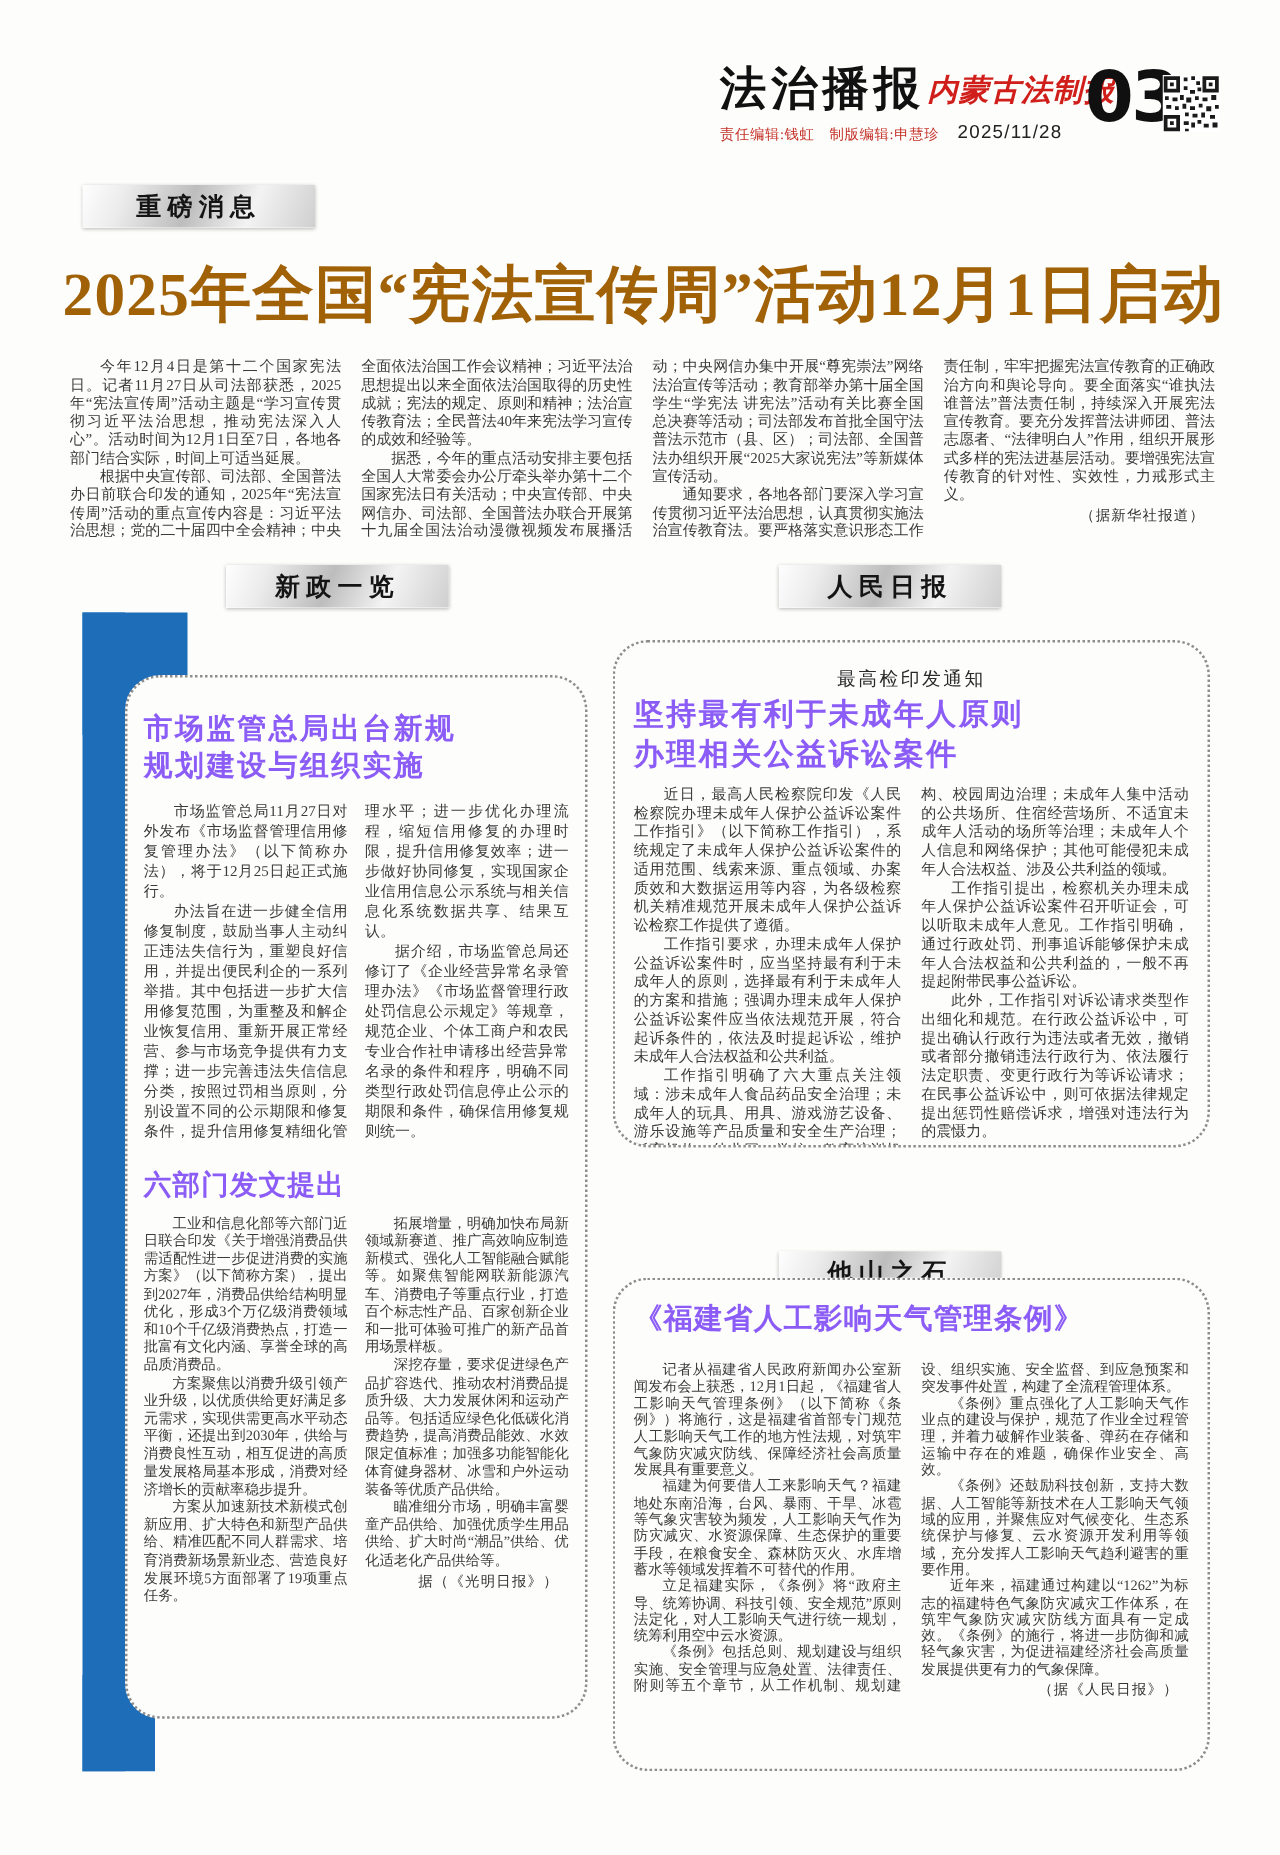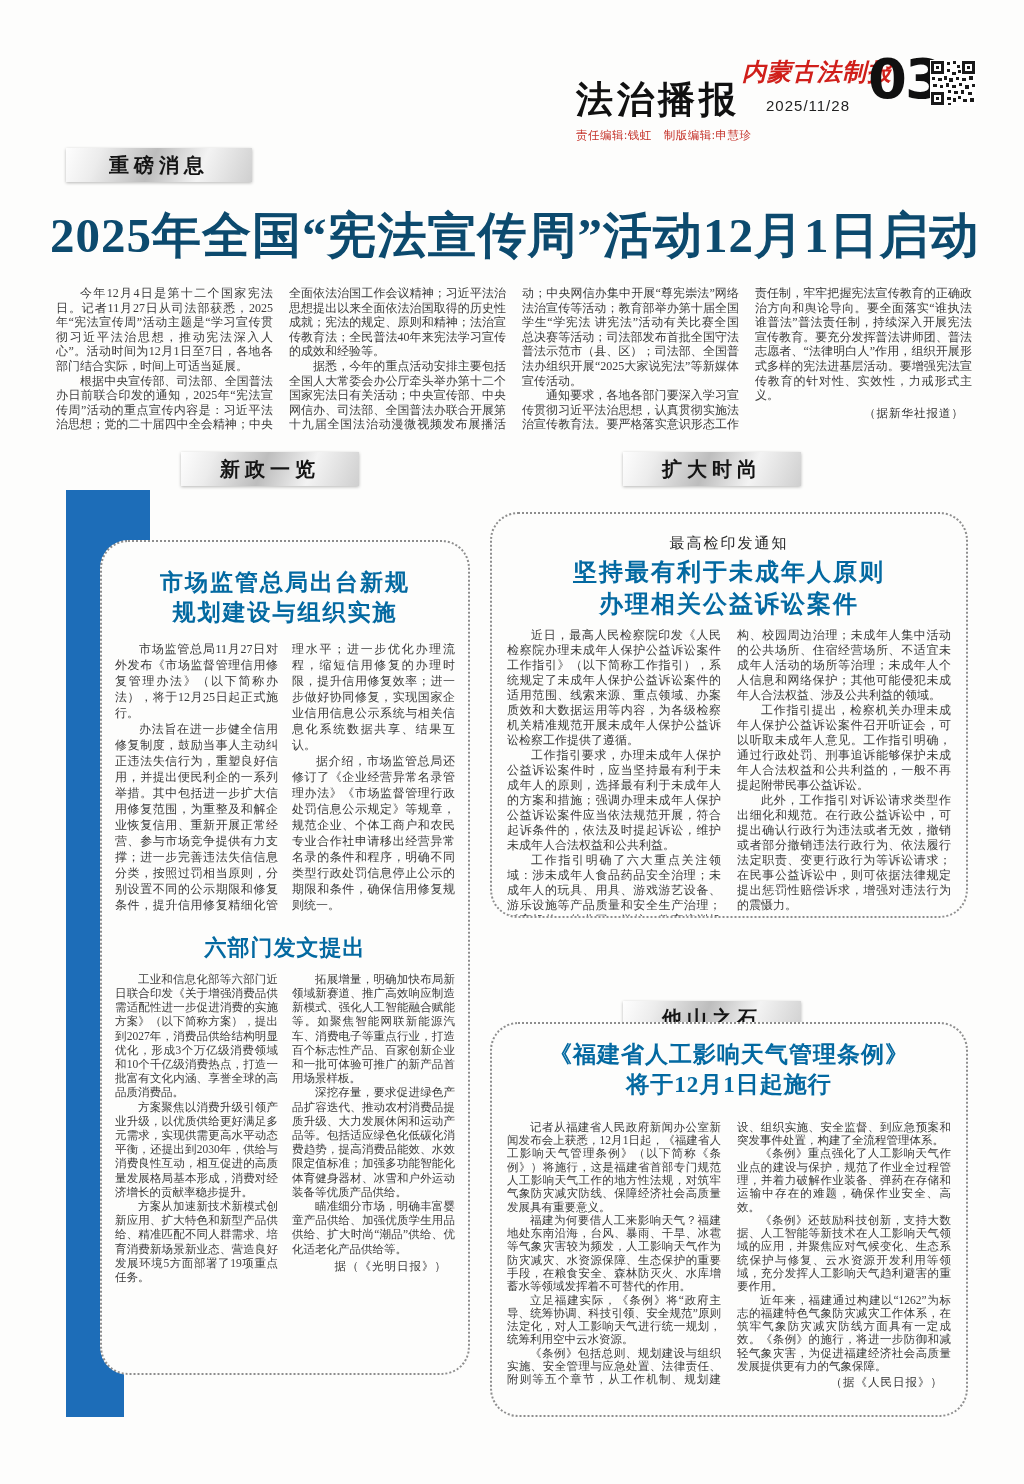--- a/index.html
+++ b/index.html
@@ -3,42 +3,42 @@
 <meta charset="utf-8">
 <style>
   * { margin:0; padding:0; box-sizing:border-box; }
   body { background:#e8e8e8; font-family:"Liberation Serif","DejaVu Serif",serif; }
   .page {
     position:relative; width:1024px; height:1484px; margin:0 auto;
     background:#fdfdfc; color:#2f2f2f; overflow:hidden;
   }
   
   .h-left { position:absolute; left:576px; top:52px; width:164px; text-align:center; }
-  .paper-section-title { font-size:37px; font-weight:900; color:#111; letter-spacing:4px; line-height:1.1;margin-top:28px; }
+  .paper-section-title { font-size:37px; font-weight:900; color:#111; letter-spacing:4px; line-height:1.1; }
   .editors { margin-top:7px; font-size:11.5px; color:#c43027; letter-spacing:.5px; white-space:nowrap; }
   .h-mast { position:absolute; left:742px; top:56px; width:132px; text-align:center; }
   .masthead { font-size:24px; font-weight:900; font-style:italic; color:#d01f1a; letter-spacing:1px; white-space:nowrap; }
   .issue-date { margin-top:9px; font-size:15px; color:#222; letter-spacing:1px; font-family:"Liberation Sans",sans-serif; }
   .h-num { position:absolute; left:868px; top:46px; font-size:56px; font-weight:900; color:#101010; font-family:"DejaVu Sans",sans-serif; letter-spacing:-2px; }
   .h-qr { position:absolute; left:930px; top:60px; width:46px; height:46px; }
   
   .ribbon {
     position:absolute; height:34px; display:flex; align-items:center; justify-content:center;
     background:linear-gradient(112deg,#fefefe 0%,#ececec 18%,#bdbdbd 46%,#f3f3f3 72%,#cfcfcf 100%);
     box-shadow:0 1px 3px rgba(0,0,0,.28);
     font-size:20px; font-weight:900; color:#141414; letter-spacing:5px;
   }
   .tag-lead  { left:66px;  top:148px; width:186px; }
   .tag-left  { left:181px; top:452px; width:178px; }
   .tag-r1    { left:623px; top:452px; width:178px; }
   .tag-r2    { left:623px; top:960px; width:178px;margin-top:41px; }
   
   .headline {
     position:absolute; left:50px; top:203px; width:924px; text-align:left;
-    font-size:49px; font-weight:900; color:#0c4a6e; letter-spacing:1px; white-space:nowrap;
+    font-size:49px; font-weight:900; color:#a16207; letter-spacing:1px; white-space:nowrap;
   }
   .lead-body {
     position:absolute; left:56px; top:286px; width:916px; height:152px;
     column-count:4; column-gap:16px; overflow:hidden;
     font-size:12px; line-height:14.6px; text-align:justify; color:#3b3b3b;
   }
   .lead-body p, .art-body p { text-indent:2em; }
   
   .blue { position:absolute; background:#1d6db8; z-index:1; }
   .blue-band   { left:66px; top:490px; width:34px; height:927px; }
@@ -47,21 +47,21 @@
   
   .box {
     position:absolute; z-index:2; background:#fdfdfc;
     border:2px dotted #8d8d8d; border-radius:28px; overflow:hidden;
   }
   .box-left { left:100px; top:540px; width:370px; height:835px; padding:26px 13px 8px; }
   .box-r1   { left:490px; top:512px; width:478px; height:406px; padding:20px 15px 8px; }
   .box-r2   { left:490px; top:1022px; width:478px; height:395px; padding:16px 15px 8px; }
   
   .kicker { text-align:center; font-size:15px; color:#2a2a2a; letter-spacing:2px; margin-bottom:4px; }
-  .art-title { text-align:center; font-weight:900; color:#0369a1; line-height:1.32; }
+  .art-title { text-align:left; font-weight:900; color:#8b5cf6; line-height:1.32; }
   .t-a1 { font-size:23px; letter-spacing:2px; margin-bottom:12px; }
   .t-a2 { font-size:22px; letter-spacing:1px; margin:14px 0 10px; }
   .t-a3 { font-size:24px; letter-spacing:2px; margin-bottom:8px; }
   .t-a4 { font-size:23px; letter-spacing:1px; margin-bottom:20px; }
   .art-body { column-gap:14px; text-align:justify; color:#3b3b3b; overflow:hidden; }
   .cols2 { column-count:2; }
   .b-a1 { font-size:12px;   line-height:16px;   height:278px; }
   .b-a2 { font-size:11.5px; line-height:14.2px; height:366px; }
   .b-a3 { font-size:12px;   line-height:15px;   height:312px; column-gap:16px; }
   .b-a4 { font-size:11.5px; line-height:13.3px; height:306px; column-gap:16px; }
@@ -124,21 +124,21 @@
           <rect x="28" y="36" width="3" height="3"></rect>
         <rect x="33" y="39" width="4" height="3"></rect>
           <rect x="40" y="38" width="4" height="4"></rect>
           <rect x="18" y="43" width="3" height="2"></rect>
       </g>
     </svg>
   </div>
 
   <div class="ribbon tag-lead">重磅消息</div>
   <div class="ribbon tag-left">新政一览</div>
-  <div class="ribbon tag-r1">扩大时尚</div>
+  <div class="ribbon tag-r1">人民日报</div>
   <div class="ribbon tag-r2">他山之石</div>
 
   <div class="headline">2025年全国“宪法宣传周”活动12月1日启动</div>
   <div class="lead-body">
     <div class="flow"><p>今年12月4日是第十二个国家宪法日。记者11月27日从司法部获悉，2025年“宪法宣传周”活动主题是“学习宣传贯彻习近平法治思想，推动宪法深入人心”。活动时间为12月1日至7日，各地各部门结合实际，时间上可适当延展。</p><p>根据中央宣传部、司法部、全国普法办日前联合印发的通知，2025年“宪法宣传周”活动的重点宣传内容是：习近平法治思想；党的二十届四中全会精神；中央全面依法治国工作会议精神；习近平法治思想提出以来全面依法治国取得的历史性成就；宪法的规定、原则和精神；法治宣传教育法；全民普法40年来宪法学习宣传的成效和经验等。</p><p>据悉，今年的重点活动安排主要包括全国人大常委会办公厅牵头举办第十二个国家宪法日有关活动；中央宣传部、中央网信办、司法部、全国普法办联合开展第十九届全国法治动漫微视频发布展播活动；中央网信办集中开展“尊宪崇法”网络法治宣传等活动；教育部举办第十届全国学生“学宪法 讲宪法”活动有关比赛全国总决赛等活动；司法部发布首批全国守法普法示范市（县、区）；司法部、全国普法办组织开展“2025大家说宪法”等新媒体宣传活动。</p><p>通知要求，各地各部门要深入学习宣传贯彻习近平法治思想，认真贯彻实施法治宣传教育法。要严格落实意识形态工作责任制，牢牢把握宪法宣传教育的正确政治方向和舆论导向。要全面落实“谁执法谁普法”普法责任制，持续深入开展宪法宣传教育。要充分发挥普法讲师团、普法志愿者、“法律明白人”作用，组织开展形式多样的宪法进基层活动。要增强宪法宣传教育的针对性、实效性，力戒形式主义。</p></div>
     <p class="byline">（据新华社报道）</p>
   </div>
 
   <div class="blue blue-top"></div>
   <div class="blue blue-band"></div>
@@ -172,21 +172,20 @@
     </div>
     <div class="art-body cols2 b-a3">
       <div class="flow"><p>近日，最高人民检察院印发《人民检察院办理未成年人保护公益诉讼案件工作指引》（以下简称工作指引），系统规定了未成年人保护公益诉讼案件的适用范围、线索来源、重点领域、办案质效和大数据运用等内容，为各级检察机关精准规范开展未成年人保护公益诉讼检察工作提供了遵循。</p><p>工作指引要求，办理未成年人保护公益诉讼案件时，应当坚持最有利于未成年人的原则，选择最有利于未成年人的方案和措施；强调办理未成年人保护公益诉讼案件应当依法规范开展，符合起诉条件的，依法及时提起诉讼，维护未成年人合法权益和公共利益。</p><p>工作指引明确了六大重点关注领域：涉未成年人食品药品安全治理；未成年人的玩具、用具、游戏游艺设备、游乐设施等产品质量和安全生产治理；托育机构、幼儿园、学校、教育培训机构、校园周边治理；未成年人集中活动的公共场所、住宿经营场所、不适宜未成年人活动的场所等治理；未成年人个人信息和网络保护；其他可能侵犯未成年人合法权益、涉及公共利益的领域。</p><p>工作指引提出，检察机关办理未成年人保护公益诉讼案件召开听证会，可以听取未成年人意见。工作指引明确，通过行政处罚、刑事追诉能够保护未成年人合法权益和公共利益的，一般不再提起附带民事公益诉讼。</p><p>此外，工作指引对诉讼请求类型作出细化和规范。在行政公益诉讼中，可提出确认行政行为违法或者无效，撤销或者部分撤销违法行政行为、依法履行法定职责、变更行政行为等诉讼请求；在民事公益诉讼中，则可依据法律规定提出惩罚性赔偿诉求，增强对违法行为的震慑力。</p></div>
       <p class="byline">（据新华社报道）</p>
     </div>
   </div>
 
   <div class="box box-r2">
     <div class="art-title t-a4">
       <div>《福建省人工影响天气管理条例》</div>
-      <div>将于12月1日起施行</div>
     </div>
     <div class="art-body cols2 b-a4">
       <div class="flow"><p>记者从福建省人民政府新闻办公室新闻发布会上获悉，12月1日起，《福建省人工影响天气管理条例》（以下简称《条例》）将施行，这是福建省首部专门规范人工影响天气工作的地方性法规，对筑牢气象防灾减灾防线、保障经济社会高质量发展具有重要意义。</p><p>福建为何要借人工来影响天气？福建地处东南沿海，台风、暴雨、干旱、冰雹等气象灾害较为频发，人工影响天气作为防灾减灾、水资源保障、生态保护的重要手段，在粮食安全、森林防灭火、水库增蓄水等领域发挥着不可替代的作用。</p><p>立足福建实际，《条例》将“政府主导、统筹协调、科技引领、安全规范”原则法定化，对人工影响天气进行统一规划，统筹利用空中云水资源。</p><p>《条例》包括总则、规划建设与组织实施、安全管理与应急处置、法律责任、附则等五个章节，从工作机制、规划建设、组织实施、安全监督、到应急预案和突发事件处置，构建了全流程管理体系。</p><p>《条例》重点强化了人工影响天气作业点的建设与保护，规范了作业全过程管理，并着力破解作业装备、弹药在存储和运输中存在的难题，确保作业安全、高效。</p><p>《条例》还鼓励科技创新，支持大数据、人工智能等新技术在人工影响天气领域的应用，并聚焦应对气候变化、生态系统保护与修复、云水资源开发利用等领域，充分发挥人工影响天气趋利避害的重要作用。</p><p>近年来，福建通过构建以“1262”为标志的福建特色气象防灾减灾工作体系，在筑牢气象防灾减灾防线方面具有一定成效。《条例》的施行，将进一步防御和减轻气象灾害，为促进福建经济社会高质量发展提供更有力的气象保障。</p></div>
       <p class="byline">（据《人民日报》）</p>
     </div>
   </div>
 
 </div>
 
 </body></html>

